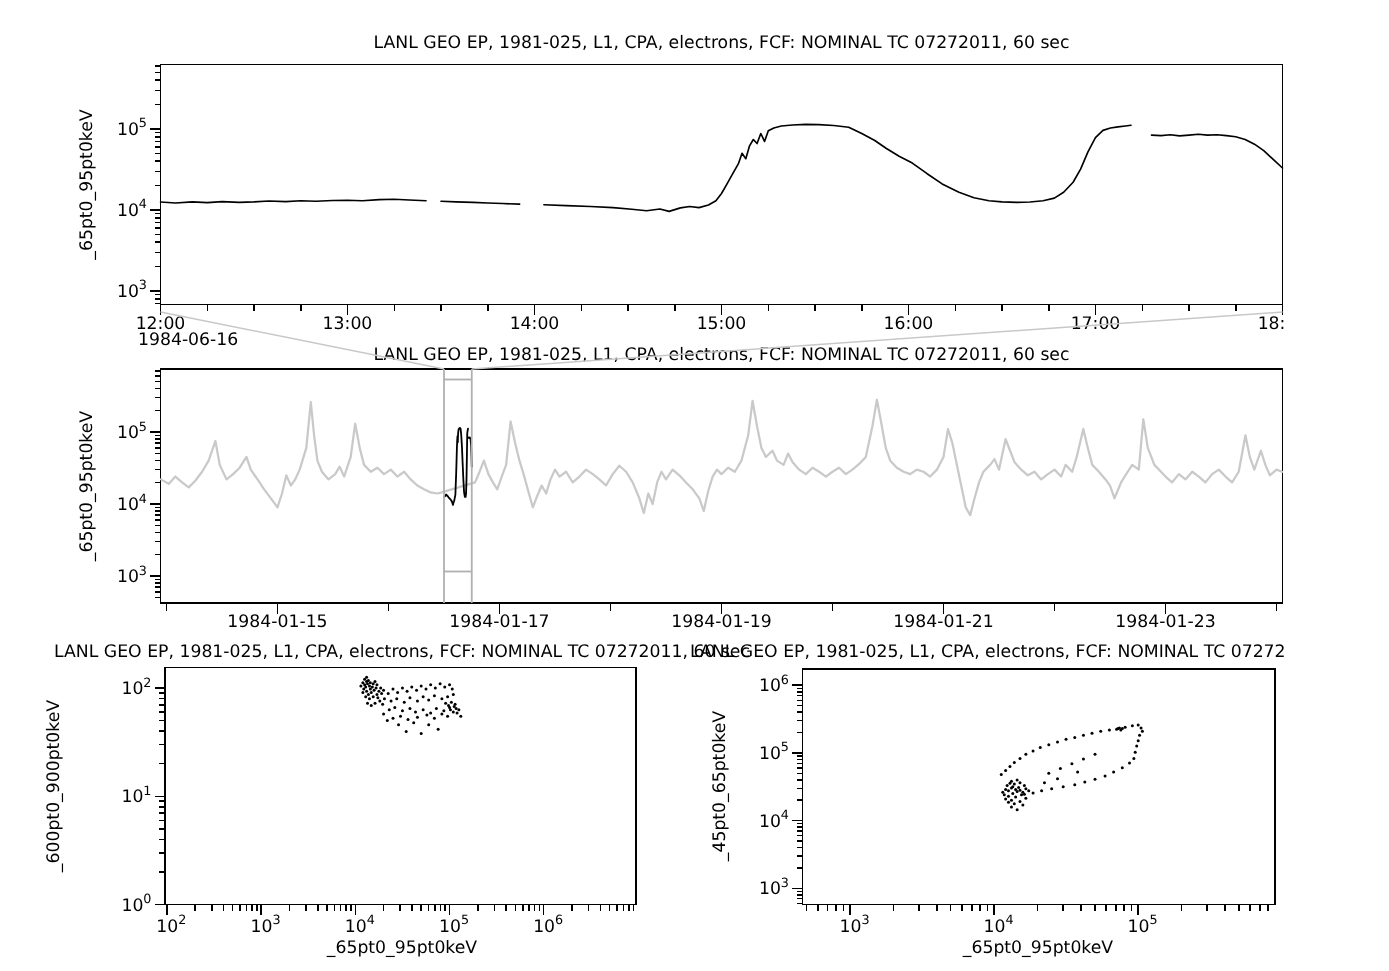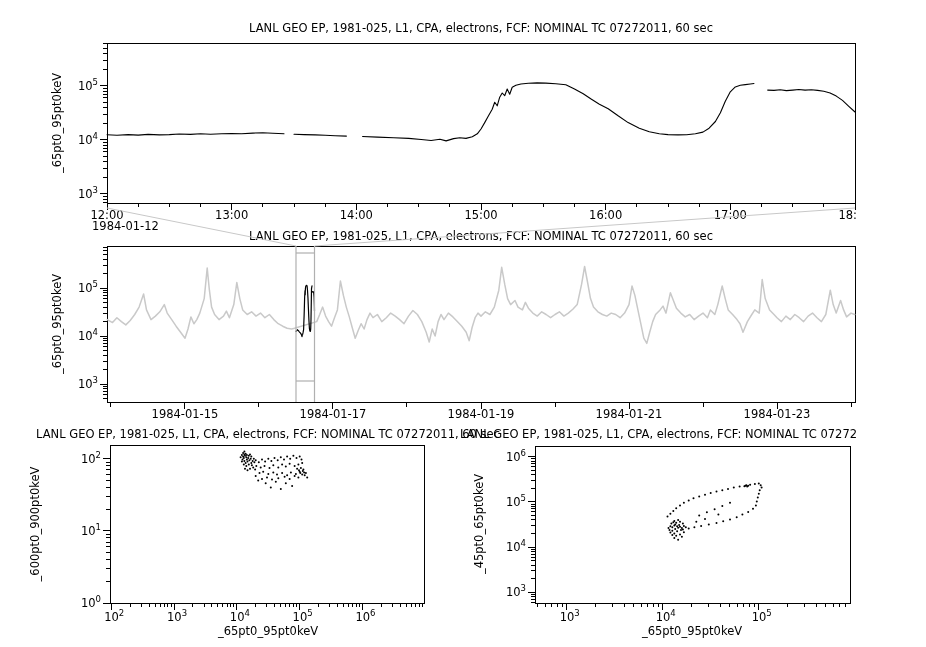--- a/index.html
+++ b/index.html
@@ -21,21 +21,21 @@
   <div class="t title" style="left:692px;top:427px;">LANL GEO EP, 1981-025, L1, CPA, electrons, FCF: NOMINAL TC 07272011, 60 sec</div>
 
   <div class="t ylab" style="left:57px;top:123px;">_65pt0_95pt0keV</div>
   <div class="t ylab" style="left:57px;top:324px;">_65pt0_95pt0keV</div>
   <div class="t ylab" style="left:35px;top:524px;">_600pt0_900pt0keV</div>
   <div class="t ylab" style="left:479px;top:524px;">_45pt0_65pt0keV</div>
 
   <div class="t xlab" style="left:268px;top:624px;">_65pt0_95pt0keV</div>
   <div class="t xlab" style="left:692px;top:624px;">_65pt0_95pt0keV</div>
 
-  <div class="t" style="left:92px;top:219px;">1984-01-12</div>
+  <div class="t" style="left:92px;top:219px;">1984-06-16</div>
 
   <svg id="canvas" width="926" height="647" viewBox="0 0 926 647">
       <g>
         <rect x="107" y="43" width="748" height="160" fill="none" shape-rendering="crispEdges" stroke="#000000" stroke-width="1"></rect>
         <line x1="103" y1="202.34671400530507" x2="107" y2="202.34671400530507" shape-rendering="crispEdges" stroke="#000000" stroke-width="1"></line>
         <line x1="103" y1="199.2151880125849" x2="107" y2="199.2151880125849" shape-rendering="crispEdges" stroke="#000000" stroke-width="1"></line>
         <line x1="103" y1="196.45298632794737" x2="107" y2="196.45298632794737" shape-rendering="crispEdges" stroke="#000000" stroke-width="1"></line>
         <line x1="100" y1="193.98211272359097" x2="107" y2="193.98211272359097" shape-rendering="crispEdges" stroke="#000000" stroke-width="1"></line>
         <text x="98" y="197.98211272359097" font-size="11.5" text-anchor="end" fill="#000" font-family="DejaVu Sans, sans-serif"><tspan>10</tspan><tspan dy="-5" font-size="8.5">3</tspan></text>
         <line x1="103" y1="177.72669615044313" x2="107" y2="177.72669615044313" shape-rendering="crispEdges" stroke="#000000" stroke-width="1"></line>

